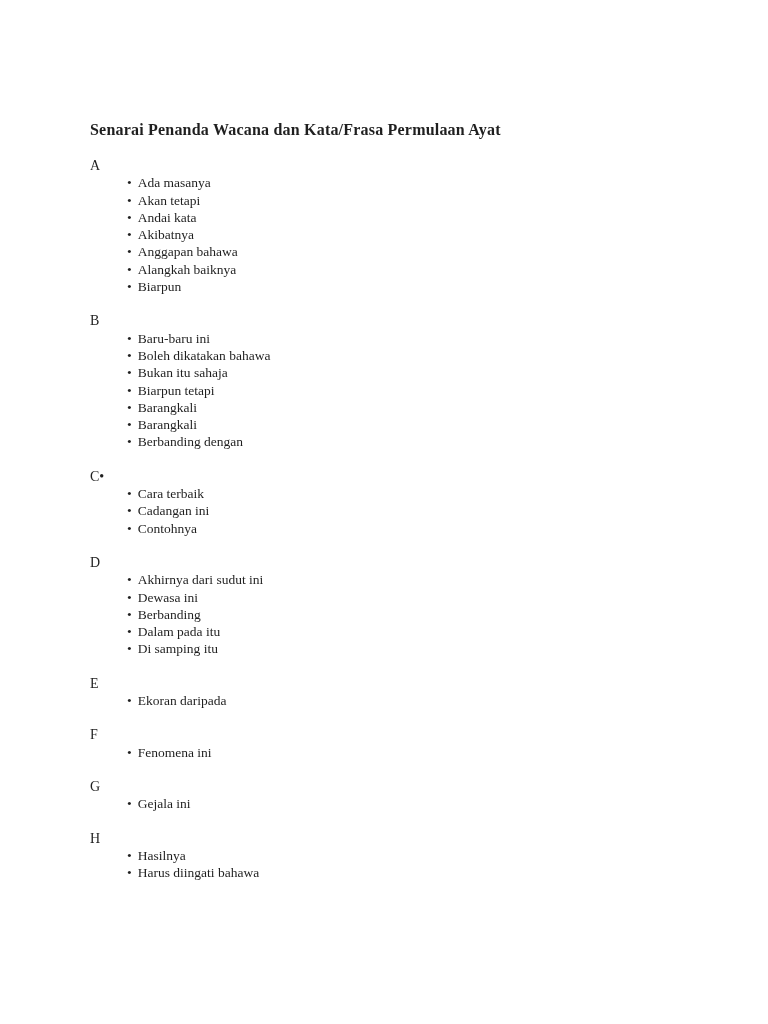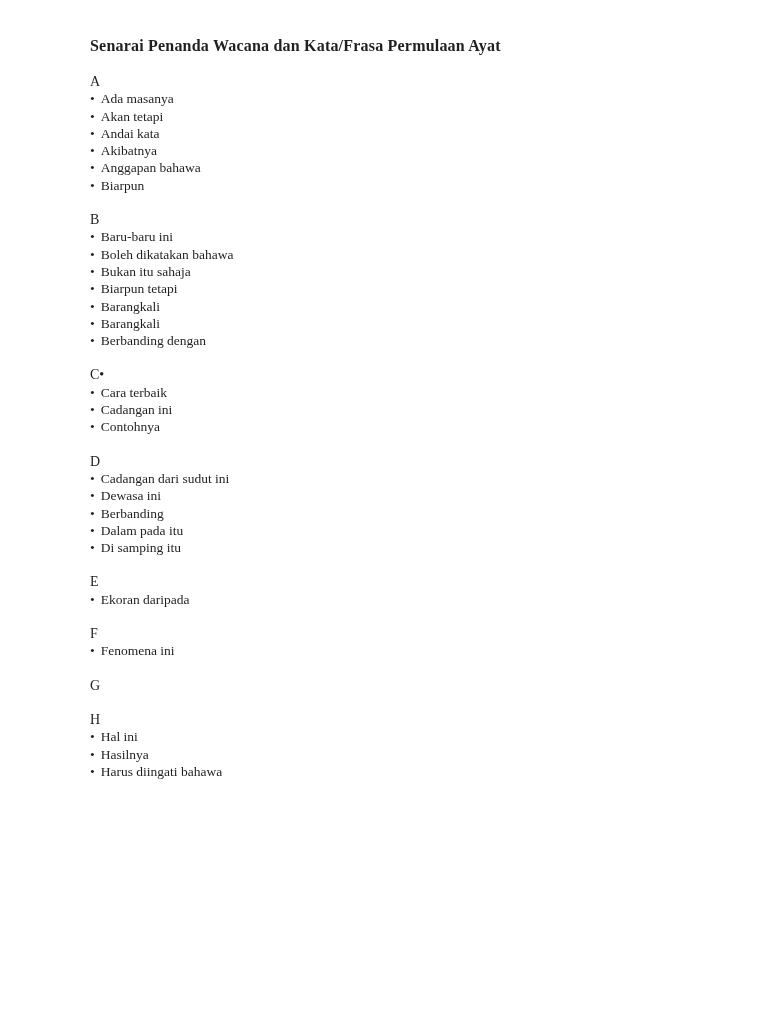--- a/index.html
+++ b/index.html
@@ -12,96 +12,98 @@
     height: 1024px;
     overflow: hidden;
     font-family: "Liberation Serif", "DejaVu Serif", serif;
     color: #1f1f1f;
   }
   .page {
     width: 768px;
     height: 1024px;
     background: #ffffff;
     box-sizing: border-box;
-    padding: 36px 60px 0 90px;
+    padding: 120px 60px 0 90px;
   }
   .doc-title {
     font-size: 16px;
     font-weight: bold;
     line-height: 20px;
     margin: 0 0 14px 0;
     letter-spacing: 0.2px;
   }
   .section {
     margin-top: 17px;
   }
   .letter {
     font-size: 14px;
     line-height: 17.3px;
   }
   .item {
     font-size: 13.5px;
     line-height: 17.3px;
     white-space: nowrap;
+    margin-left: 37px;
   }
   .bullet {
     display: inline-block;
     margin-right: 6px;
   }
 </style>
 </head>
 <body>
 
 <div class="page">
   <h1 class="doc-title">Senarai Penanda Wacana dan Kata/Frasa Permulaan Ayat</h1>
   <div>
       <div class="section">
         <div class="letter">A</div>
         <div class="item"><span class="bullet">•</span><span>Ada masanya</span></div>
         <div class="item"><span class="bullet">•</span><span>Akan tetapi</span></div>
         <div class="item"><span class="bullet">•</span><span>Andai kata</span></div>
         <div class="item"><span class="bullet">•</span><span>Akibatnya</span></div>
         <div class="item"><span class="bullet">•</span><span>Anggapan bahawa</span></div>
+        <div class="item"><span class="bullet">•</span><span>Alangkah baiknya</span></div>
         <div class="item"><span class="bullet">•</span><span>Biarpun</span></div>
       </div>
       <div class="section">
         <div class="letter">B</div>
         <div class="item"><span class="bullet">•</span><span>Baru-baru ini</span></div>
         <div class="item"><span class="bullet">•</span><span>Boleh dikatakan bahawa</span></div>
         <div class="item"><span class="bullet">•</span><span>Bukan itu sahaja</span></div>
         <div class="item"><span class="bullet">•</span><span>Biarpun tetapi</span></div>
         <div class="item"><span class="bullet">•</span><span>Barangkali</span></div>
         <div class="item"><span class="bullet">•</span><span>Barangkali</span></div>
         <div class="item"><span class="bullet">•</span><span>Berbanding dengan</span></div>
       </div>
       <div class="section">
         <div class="letter">C•</div>
         <div class="item"><span class="bullet">•</span><span>Cara terbaik</span></div>
         <div class="item"><span class="bullet">•</span><span>Cadangan ini</span></div>
         <div class="item"><span class="bullet">•</span><span>Contohnya</span></div>
       </div>
       <div class="section">
         <div class="letter">D</div>
-        <div class="item"><span class="bullet">•</span><span>Cadangan dari sudut ini</span></div>
+        <div class="item"><span class="bullet">•</span><span>Akhirnya dari sudut ini</span></div>
         <div class="item"><span class="bullet">•</span><span>Dewasa ini</span></div>
         <div class="item"><span class="bullet">•</span><span>Berbanding</span></div>
         <div class="item"><span class="bullet">•</span><span>Dalam pada itu</span></div>
         <div class="item"><span class="bullet">•</span><span>Di samping itu</span></div>
       </div>
       <div class="section">
         <div class="letter">E</div>
         <div class="item"><span class="bullet">•</span><span>Ekoran daripada</span></div>
       </div>
       <div class="section">
         <div class="letter">F</div>
         <div class="item"><span class="bullet">•</span><span>Fenomena ini</span></div>
       </div>
       <div class="section">
         <div class="letter">G</div>
+        <div class="item"><span class="bullet">•</span><span>Gejala ini</span></div>
       </div>
       <div class="section">
         <div class="letter">H</div>
-        <div class="item"><span class="bullet">•</span><span>Hal ini</span></div>
         <div class="item"><span class="bullet">•</span><span>Hasilnya</span></div>
         <div class="item"><span class="bullet">•</span><span>Harus diingati bahawa</span></div>
       </div>
     </div>
 </div>
 
 </body></html>

